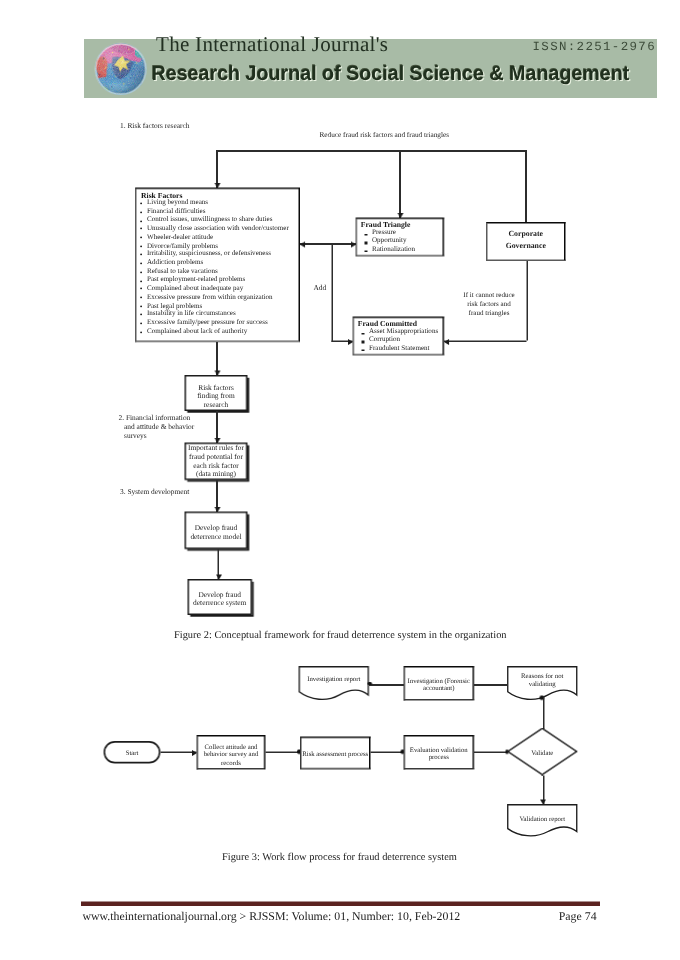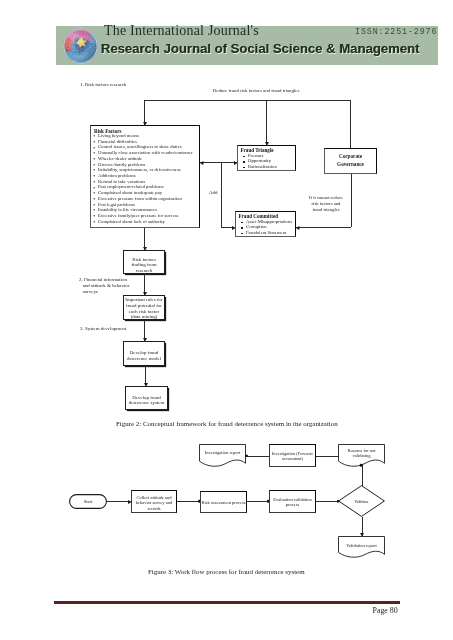--- a/index.html
+++ b/index.html
@@ -333,15 +333,16 @@
   <div class="f3doc" style="left:338px;top:536px;width:47px;height:22px;">
     <svg viewBox="0 0 47 22" preserveAspectRatio="none">
       <path d="M0.5 0.5 H46.5 V18.4 C41 13.9 34.5 14.5 27 18.5 C19 22.8 8 21.9 0.5 16.4 Z" fill="#fff" stroke="#1d1d1d" stroke-width="0.9" vector-effect="non-scaling-stroke"></path>
     </svg>
     <span style="top:6.5px;">Validation report</span>
   </div>
 
   <div class="f3cap">Figure 3: Work flow process for fraud deterrence system</div>
 
   <div class="ft-rule"></div>
-  <div class="ft-r">Page 80</div>
+  <div class="ft-l">www.theinternationaljournal.org &gt; RJSSM: Volume: 01, Number: 10, Feb-2012</div>
+  <div class="ft-r">Page 74</div>
 
 </div>
 
 </body></html>

